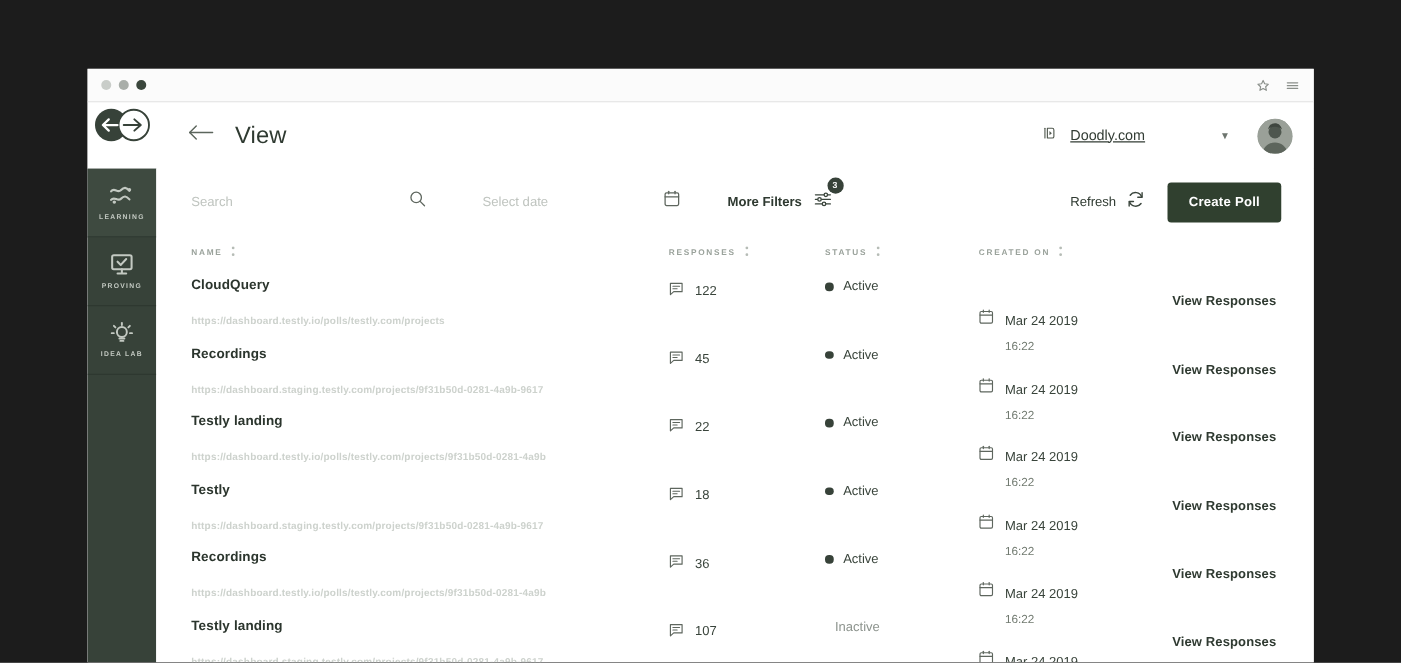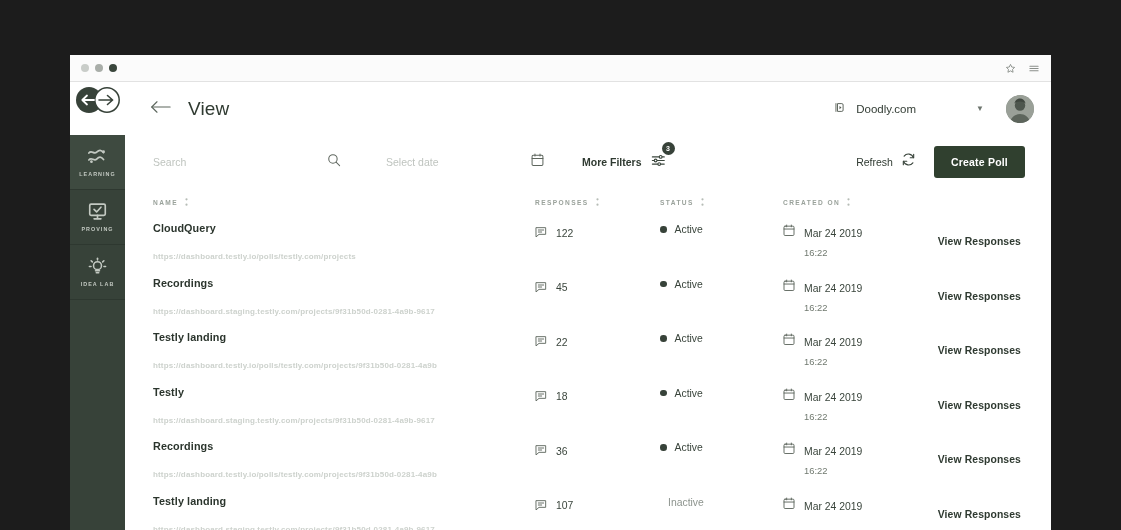--- a/index.html
+++ b/index.html
@@ -42,21 +42,21 @@
     display: flex; align-items: center; justify-content: center;
   }
   .title-area { display: flex; align-items: center; gap: 17px; margin-left: 80px; }
   .back-arrow { cursor: pointer; display: block; }
   .page-title { font-size: 19px; color: #2f3a31; font-weight: 400; letter-spacing: .1px; }
 
   .header-right {
     margin-left: auto; display: flex; align-items: center; padding-right: 17px;
   }
   .site-chip { display: flex; align-items: center; gap: 9px; }
-  .site-name { font-size: 11.5px; color: #333d35; }
+  .site-name { font-size: 11.5px; color: #333d35; text-decoration: underline; }
   .caret { margin-left: 60px; font-size: 8px; color: #6d756e; }
   .avatar {
     margin-left: 22px; width: 28px; height: 28px; border-radius: 50%;
     background: #8d948c; overflow: hidden; position: relative;
   }
   .avatar svg { position: absolute; left: 0; top: 0; }
 
   
   .sidebar {
     position: absolute; left: 0; top: 80px;
@@ -147,21 +147,21 @@
     font-size: 8px; color: #cdd2cd; margin-top: 18px; letter-spacing: .15px;
     white-space: nowrap; filter: blur(.35px); font-weight: bold;
   }
   .cell-resp { display: flex; align-items: center; gap: 9px; padding-top: 2px; }
   .cell-resp .num { font-size: 10.4px; color: #39443b; }
   .cell-stat { display: flex; align-items: center; gap: 8px; padding-top: 2px; }
   .sdot { width: 6.5px; height: 6.5px; border-radius: 50%; background: #374239; }
   .sdot.off { background: transparent; width: 0; }
   .stxt { font-size: 10.4px; color: #39443b; }
   .stxt.inactive { color: #8d948e; }
-  .cell-date { display: flex; gap: 9px; padding-top: 1px; }
+  .cell-date { display: flex; gap: 9px; padding-top: 1px; margin-top: 24px; }
   .date-main { font-size: 10.4px; color: #39443b; }
   .date-time { font-size: 9.4px; color: #70796f; margin-top: 6px; }
   .cell-act { flex: 1; display: flex; justify-content: flex-end; padding-top: 14px; padding-right: 4px; }
   .view-link { font-size: 10.4px; color: #2f3a31; font-weight: 700; cursor: pointer; letter-spacing: .1px; }
 </style>
 </head>
 <body>
 
 <div class="stage">
   <div class="window">

